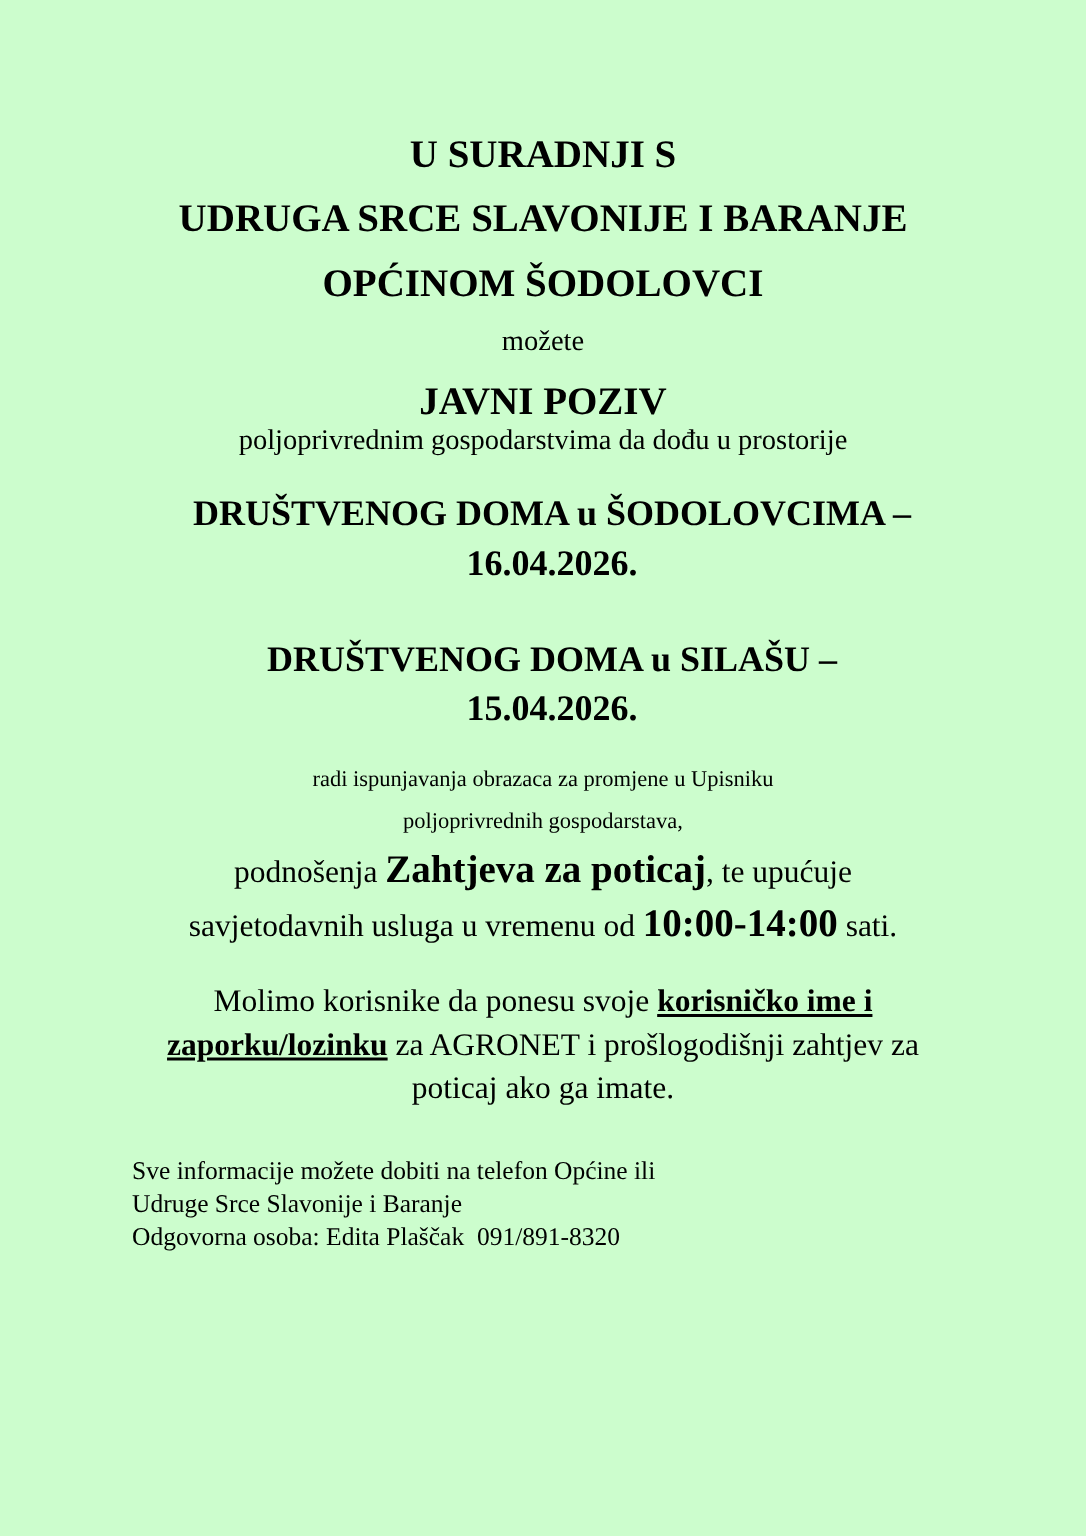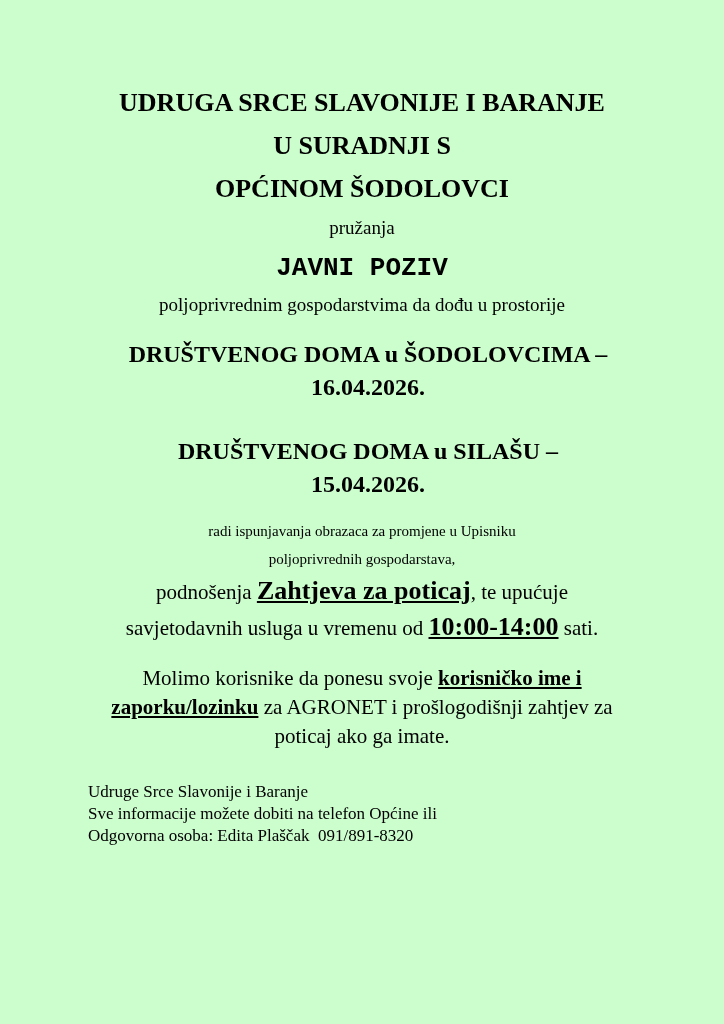--- a/index.html
+++ b/index.html
@@ -27,21 +27,21 @@
     font-weight: bold;
     line-height: 30px;
     margin: 0 0 13px 0;
   }
   .t-sm {
     font-size: 19px;
     line-height: 22px;
     margin: 0 0 14px 0;
   }
   .subtitle { margin: 0 0 22px 0; }
-  .jp { margin-bottom: 11px; font-family: Liberation Mono, monospace; }
+  .jp { margin-bottom: 0; }
 
   .venue-block {
     font-size: 24px;
     font-weight: bold;
     line-height: 33px;
     margin: 0 0 31px 0;
     padding-left: 12px;
   }
   .venue-block.last { margin-bottom: 17px; }
 
@@ -55,21 +55,20 @@
     font-size: 21px;
     line-height: 34px;
     margin: 0 0 1px 0;
     padding: 0 40px;
   }
   .body-tall.gap-after { margin-bottom: 19px; }
 
   .emph-lg {
     font-size: 26px;
     font-weight: bold;
-    text-decoration: underline;
   }
   .emph {
     font-weight: bold;
     text-decoration: underline;
   }
 
   .reminder {
     font-size: 21px;
     line-height: 29px;
     margin: 0 0 30px 0;
@@ -82,25 +81,25 @@
     text-align: left;
     padding-left: 88px;
     margin: 0;
   }
 </style>
 </head>
 <body>
 
 <div class="page">
 
+  <div class="c t-lg">U SURADNJI S</div>
   <div class="c t-lg">UDRUGA SRCE SLAVONIJE I BARANJE</div>
-  <div class="c t-lg">U SURADNJI S</div>
   <div class="c t-lg">OPĆINOM ŠODOLOVCI</div>
 
-  <div class="c t-sm">pružanja</div>
+  <div class="c t-sm">možete</div>
   <div class="c t-lg jp">JAVNI POZIV</div>
   <div class="c t-sm subtitle">poljoprivrednim gospodarstvima da dođu u prostorije</div>
 
   <div class="c venue-block">
     <div>DRUŠTVENOG DOMA u ŠODOLOVCIMA –</div>
     <div>16.04.2026.</div>
   </div>
 
   <div class="c venue-block last">
     <div>DRUŠTVENOG DOMA u SILAŠU –</div>
@@ -108,18 +107,18 @@
   </div>
 
   <div class="c body-line">radi ispunjavanja obrazaca za promjene u Upisniku</div>
   <div class="c body-line">poljoprivrednih gospodarstava,</div>
   <div class="c body-tall keep"><span>podnošenja </span><span class="emph-lg">Zahtjeva za poticaj</span><span>, te upućuje</span></div>
   <div class="c body-tall keep gap-after"><span>savjetodavnih usluga u vremenu od </span><span class="emph-lg">10:00-14:00</span><span> sati.</span></div>
 
   <div class="c reminder keep"><span>Molimo korisnike da ponesu svoje </span><span class="emph">korisničko ime i</span><br><span class="emph">zaporku/lozinku</span><span> za AGRONET i prošlogodišnji zahtjev za</span><br><span>poticaj ako ga imate.</span></div>
 
   <div class="footer">
+    <div>Sve informacije možete dobiti na telefon Općine ili</div>
     <div>Udruge Srce Slavonije i Baranje</div>
-    <div>Sve informacije možete dobiti na telefon Općine ili</div>
     <div class="keep">Odgovorna osoba: Edita Plaščak  091/891-8320</div>
   </div>
 
 </div>
 
 </body></html>

